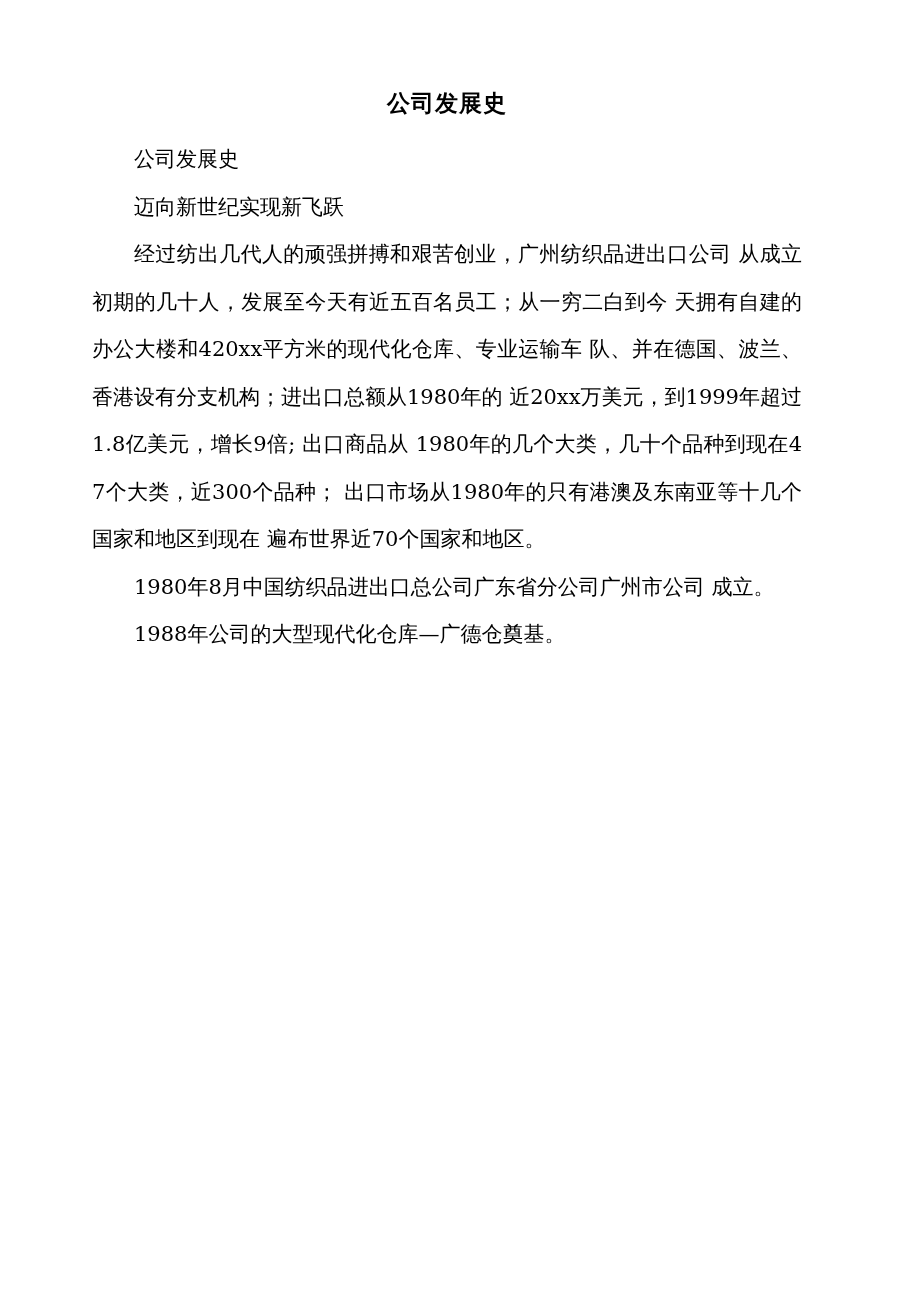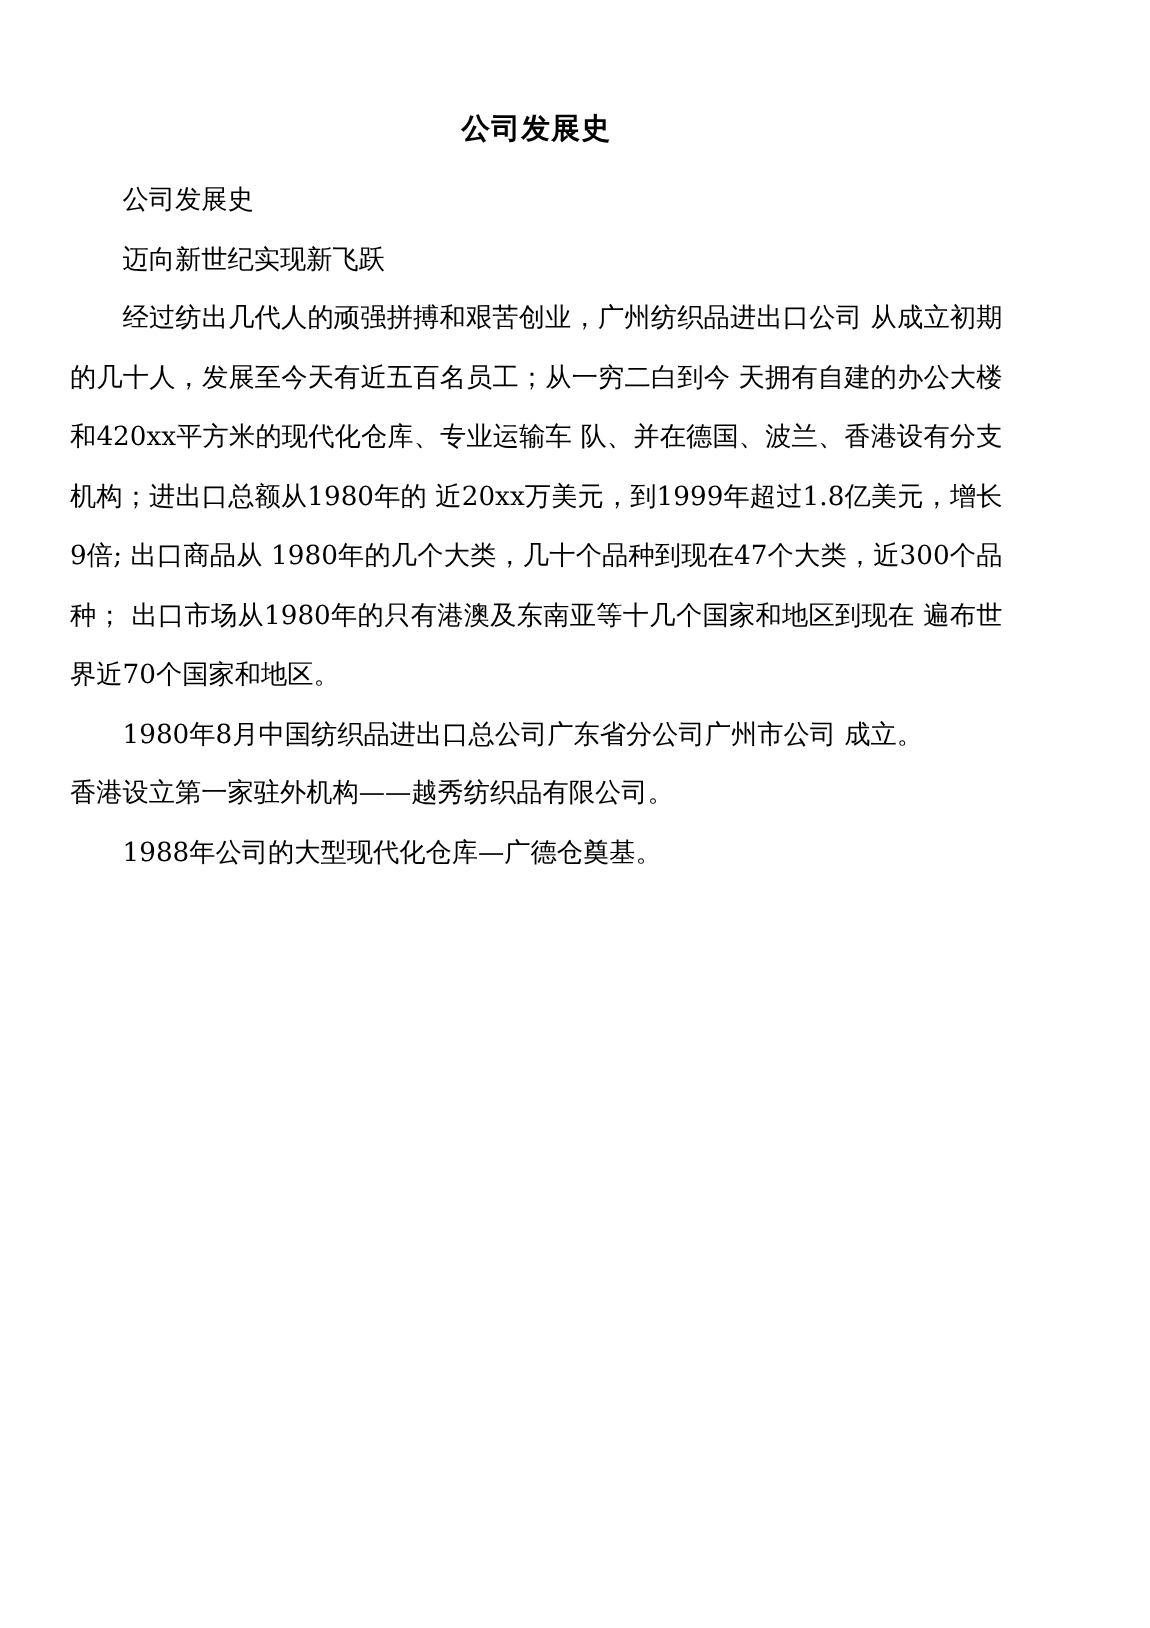--- a/index.html
+++ b/index.html
@@ -8,21 +8,21 @@
     padding: 0;
     background: #ffffff;
   }
   .page {
     position: relative;
     width: 920px;
     height: 1302px;
     margin: 0 auto;
     background: #ffffff;
     color: #000000;
-    padding: 88px 118px 0 56px;
+    padding: 88px 118px 0 92px;
     font-family: "DejaVu Serif", "Liberation Serif", serif;
     overflow: hidden;
   }
   .doc-title {
     margin: 0 0 18px 0;
     text-align: center;
     font-size: 23px;
     font-weight: bold;
     line-height: 30px;
     letter-spacing: 1px;
@@ -41,16 +41,15 @@
 </head>
 <body>
 
 <div class="page">
   <h1 class="doc-title">公司发展史</h1>
   <div class="doc-body">
       <p class="indent">公司发展史</p>
       <p class="indent">迈向新世纪实现新飞跃</p>
       <p class="indent">经过纺出几代人的顽强拼搏和艰苦创业，广州纺织品进出口公司 从成立初期的几十人，发展至今天有近五百名员工；从一穷二白到今 天拥有自建的办公大楼和420xx平方米的现代化仓库、专业运输车 队、并在德国、波兰、香港设有分支机构；进出口总额从1980年的 近20xx万美元，到1999年超过1.8亿美元，增长9倍; 出口商品从 1980年的几个大类，几十个品种到现在47个大类，近300个品种；  出口市场从1980年的只有港澳及东南亚等十几个国家和地区到现在 遍布世界近70个国家和地区。</p>
       <p class="indent">1980年8月中国纺织品进出口总公司广东省分公司广州市公司  成立。</p>
-      <p>香港设立第一家驻外机构——越秀纺织品有限公司。</p>
       <p class="indent">1988年公司的大型现代化仓库—广德仓奠基。</p>
     </div>
 </div>
 
 </body></html>

